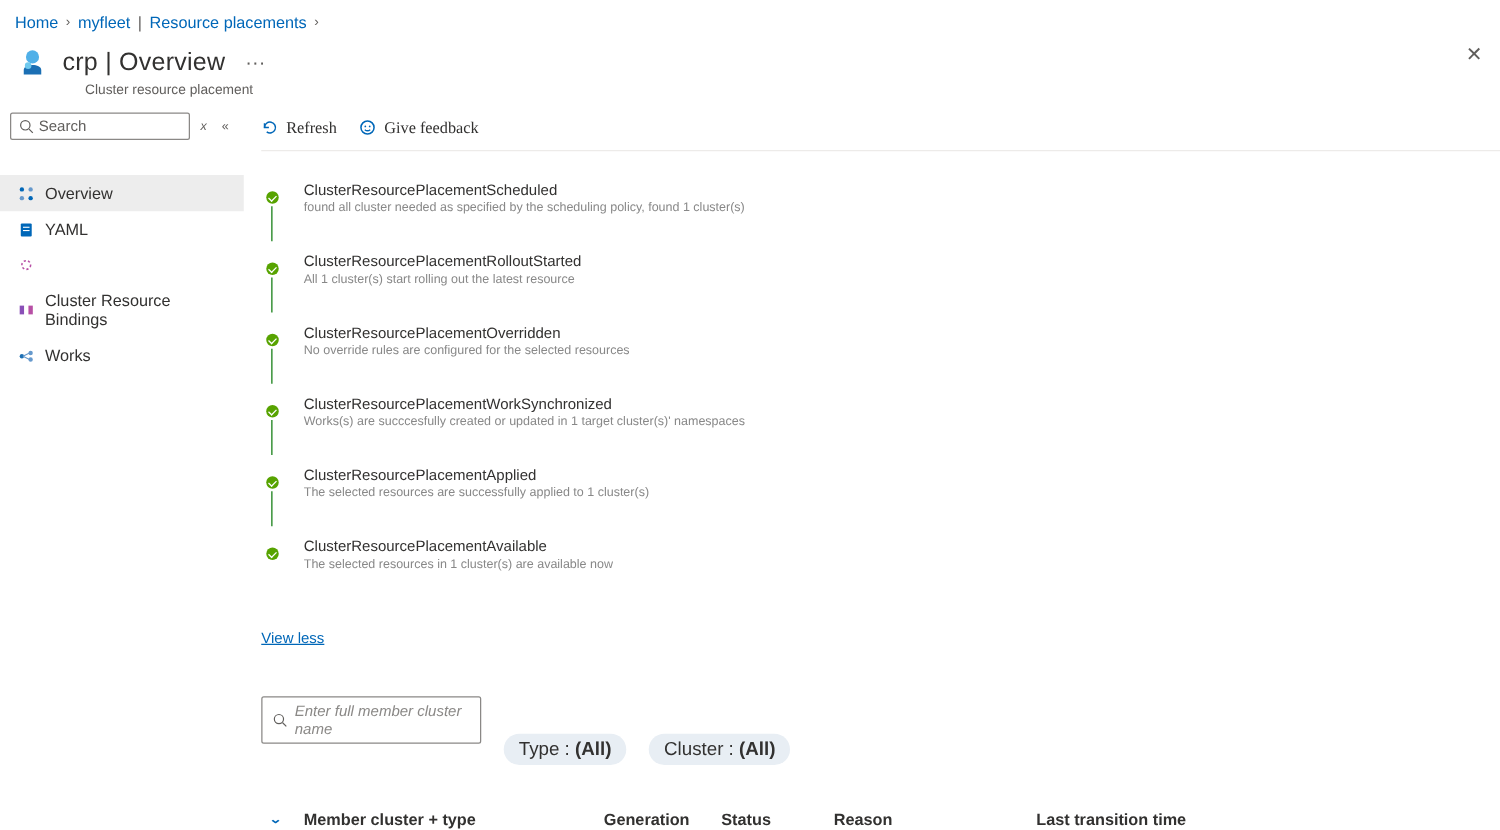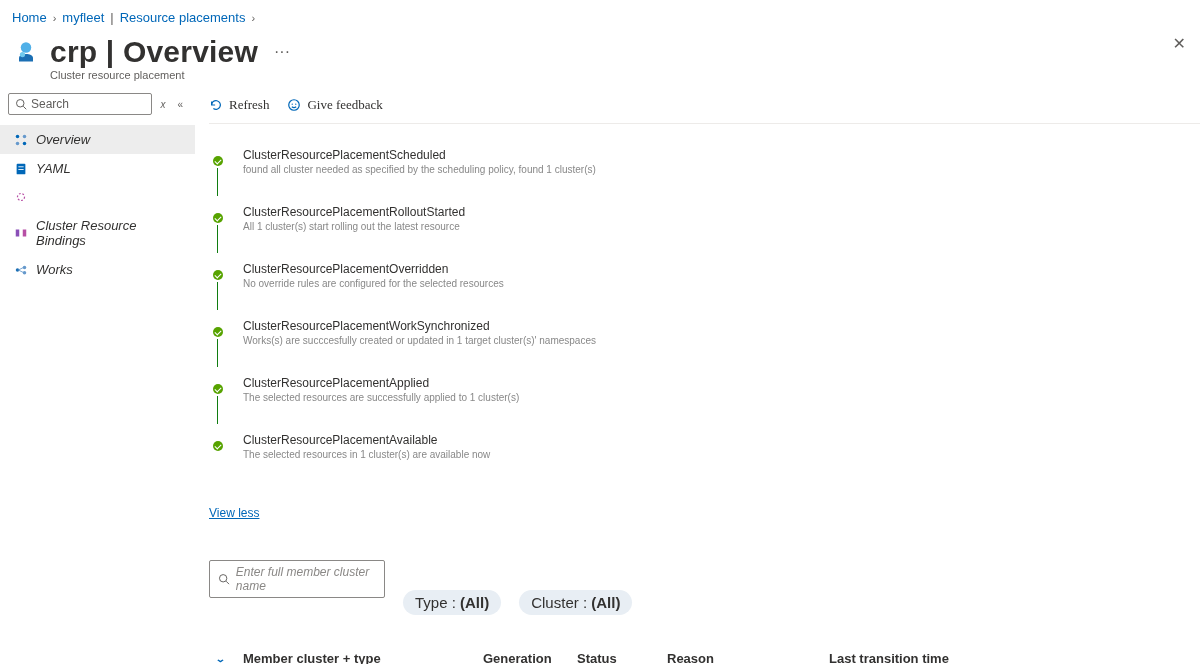--- a/index.html
+++ b/index.html
@@ -4,33 +4,33 @@
 <style>
   * { box-sizing: border-box; margin: 0; padding: 0; }
   body { font-family: "Segoe UI", Arial, sans-serif; font-size: 13px; color: #323130; background: #fff; }
   a { color: #0067b8; text-decoration: none; }
 
   .breadcrumb { display: flex; align-items: center; gap: 6px; padding: 10px 12px 6px; font-size: 13px; }
   .breadcrumb .sep { color: #605e5c; font-size: 11px; }
 
   .title-row { display: flex; align-items: center; padding: 4px 12px 2px; gap: 10px; }
   .title-icon svg { width: 28px; height: 28px; }
-  .title-text { font-size: 30px; font-weight: 700; letter-spacing: 0.2px; text-align: center; }
-  .title-sub { font-size: 11px; color: #605e5c; padding-left: 50px; margin-top: -2px; margin-bottom: 8px; }
+  .title-text { font-size: 20px; font-weight: 400; letter-spacing: 0.2px; text-align: center; }
+  .title-sub { font-size: 11px; color: #605e5c; padding-left: 68px; margin-top: -2px; margin-bottom: 8px; }
   .title-more { color: #605e5c; font-size: 16px; padding: 0 6px; cursor: pointer; }
   .close-btn { position: absolute; right: 14px; top: 34px; font-size: 16px; color: #605e5c; cursor: pointer; }
 
   .layout { display: flex; }
   .sidebar { width: 195px; flex-shrink: 0; border-right: none; }
   .search-row { display: flex; align-items: center; gap: 4px; padding: 4px 8px; }
   .search-box { flex: 1; display: flex; align-items: center; border: 1px solid #8a8886; border-radius: 2px; padding: 3px 6px; font-size: 12px; color: #605e5c; background: #fff; }
   .search-box svg { width: 12px; height: 12px; margin-right: 4px; stroke: #605e5c; fill: none; }
   .sidebar-toggle { font-size: 10px; color: #605e5c; padding: 2px 4px; cursor: pointer; }
 
-  .nav { margin-top: 6px; font-style: italic; }
+  .nav { margin-top: 24px; }
   .nav-item { display: flex; align-items: center; gap: 8px; padding: 7px 10px 7px 14px; font-size: 13px; cursor: pointer; }
   .nav-item.active { background: #ededed; font-weight: 400; }
   .nav-item .nicon { width: 14px; height: 14px; display: inline-flex; align-items: center; justify-content: center; }
   .nav-item .nicon svg { width: 14px; height: 14px; }
 
   .content { flex: 1; padding: 0 0 40px 14px; }
   .toolbar { display: flex; align-items: center; gap: 18px; padding: 8px 0 10px; border-bottom: 1px solid #edebe9; }
   .tool-btn { display: flex; align-items: center; gap: 6px; font-size: 13px; color: #323130; cursor: pointer; font-family: Liberation Serif, serif; }
   .tool-btn svg { width: 14px; height: 14px; stroke: #0067b8; fill: none; }
 

